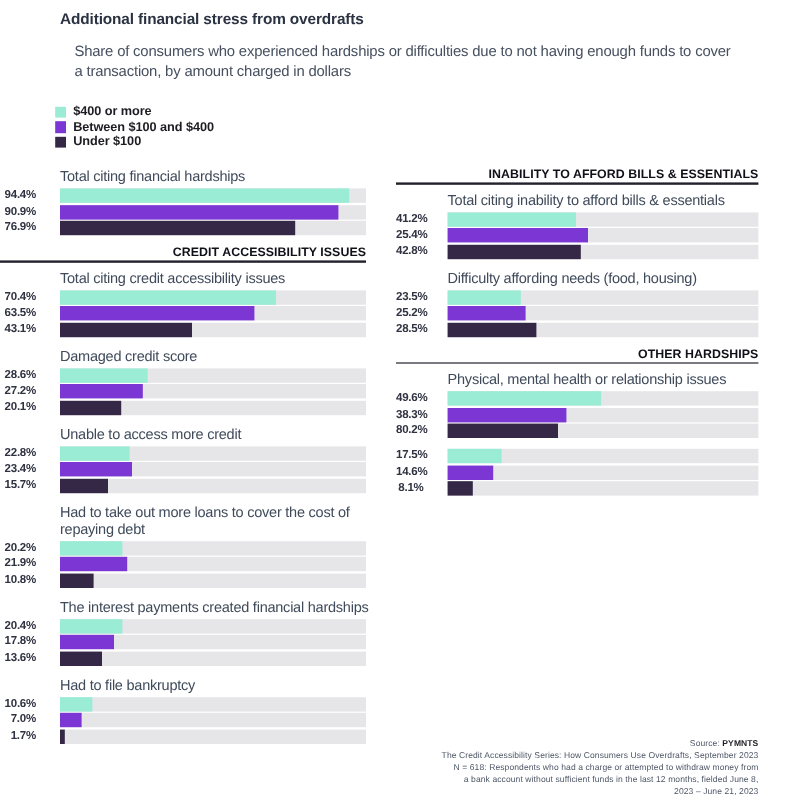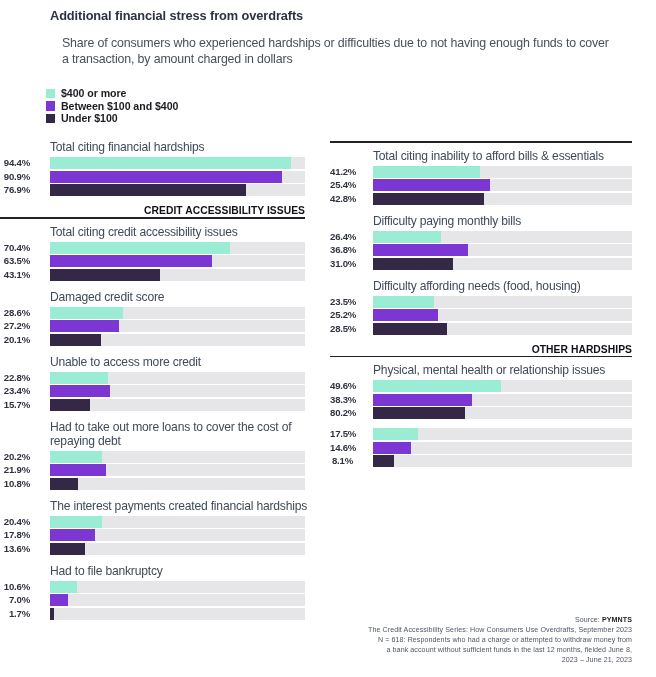--- a/index.html
+++ b/index.html
@@ -281,20 +281,21 @@
             <div class="bar-val">1.7%</div>
             <div class="bar-track">
               <div class="bar-fill" style="width: 1.7%; background: rgb(53, 39, 70);"></div>
             </div>
           </div>
         </div>
       </div>
     </div>
   <div class="col col-right" id="col-right">
       <div class="sec-head">
+        <div class="sec-head-text">INABILITY TO AFFORD BILLS &amp; ESSENTIALS</div>
         <div class="sec-rule"></div>
       </div>
       <div class="group">
         <div class="group-title">Total citing inability to afford bills &amp; essentials</div>
         <div class="bars">
           <div class="bar-row">
             <div class="bar-val">41.2%</div>
             <div class="bar-track">
               <div class="bar-fill" style="width: 41.2%; background: rgb(154, 236, 212);"></div>
             </div>
@@ -302,43 +303,20 @@
           <div class="bar-row">
             <div class="bar-val">25.4%</div>
             <div class="bar-track">
               <div class="bar-fill" style="width: 45.2%; background: rgb(123, 54, 212);"></div>
             </div>
           </div>
           <div class="bar-row">
             <div class="bar-val">42.8%</div>
             <div class="bar-track">
               <div class="bar-fill" style="width: 42.8%; background: rgb(53, 39, 70);"></div>
-            </div>
-          </div>
-        </div>
-      </div>
-      <div class="group">
-        <div class="group-title">Difficulty paying monthly bills</div>
-        <div class="bars">
-          <div class="bar-row">
-            <div class="bar-val">26.4%</div>
-            <div class="bar-track">
-              <div class="bar-fill" style="width: 26.4%; background: rgb(154, 236, 212);"></div>
-            </div>
-          </div>
-          <div class="bar-row">
-            <div class="bar-val">36.8%</div>
-            <div class="bar-track">
-              <div class="bar-fill" style="width: 36.8%; background: rgb(123, 54, 212);"></div>
-            </div>
-          </div>
-          <div class="bar-row">
-            <div class="bar-val">31.0%</div>
-            <div class="bar-track">
-              <div class="bar-fill" style="width: 31%; background: rgb(53, 39, 70);"></div>
             </div>
           </div>
         </div>
       </div>
       <div class="group">
         <div class="group-title">Difficulty affording needs (food, housing)</div>
         <div class="bars">
           <div class="bar-row">
             <div class="bar-val">23.5%</div>
             <div class="bar-track">

